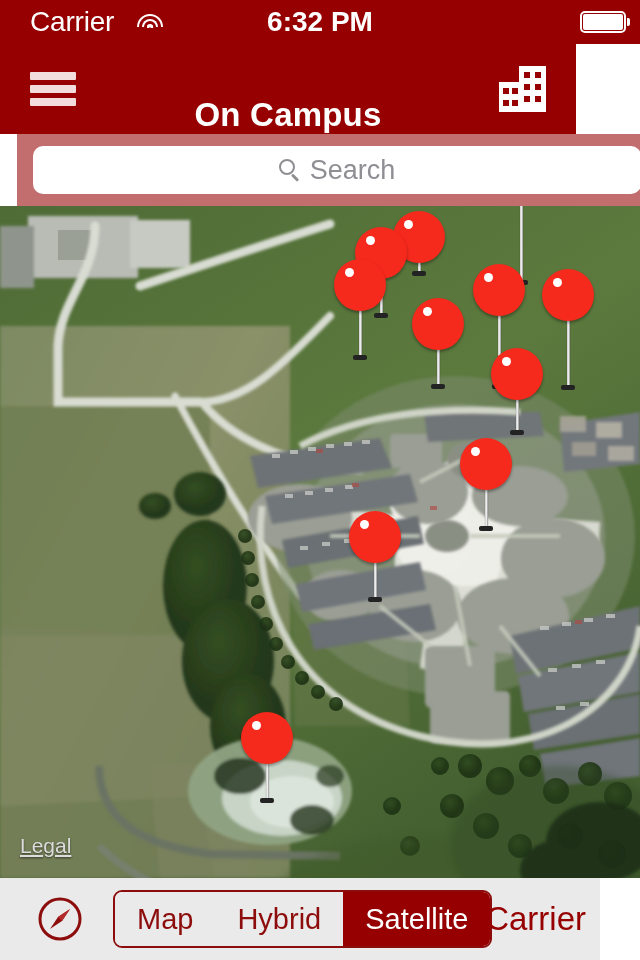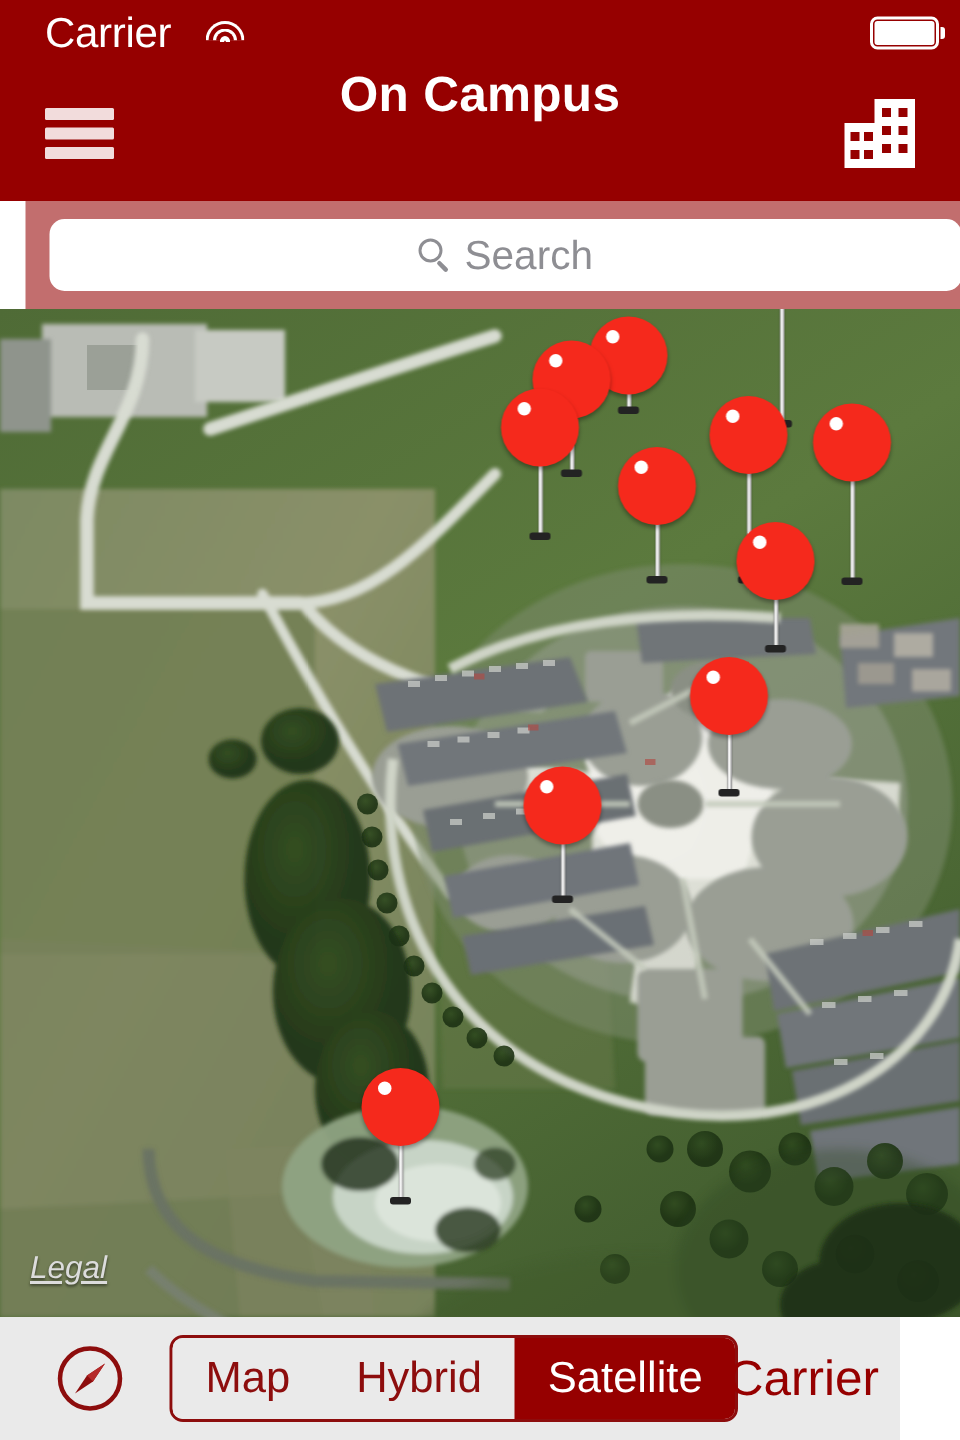--- a/index.html
+++ b/index.html
@@ -30,22 +30,22 @@
     font-size:28px; font-weight:700; color:#fff; letter-spacing:0px;
   }
   .sb-right { position:absolute; right:14px; display:flex; align-items:center; }
   .battery { position:relative; width:46px; height:22px; }
   .battery .shell { position:absolute; inset:0; border:2px solid #fff; border-radius:5px; }
   .battery .fill { position:absolute; left:3px; top:3px; right:3px; bottom:3px; background:#fff; border-radius:2px; }
   .battery .nub { position:absolute; right:-4px; top:7px; width:3px; height:8px; background:#fff; border-radius:0 2px 2px 0; }
 
   
   .navbar {
-    position:absolute; top:44px; left:0; width:640px; height:90px;
-    background:#960000; display:flex; align-items:flex-start; justify-content:center;
+    position:absolute; top:44px; left:0; width:576px; height:90px;
+    background:#960000; display:flex; align-items:flex-end; justify-content:center;
   }
   .nav-title { font-size:33px; font-weight:700; color:#fff; letter-spacing:0.2px; }
   .hamburger {
     position:absolute; left:30px; top:50%; transform:translateY(-50%);
     width:46px; height:34px; display:flex; flex-direction:column; justify-content:space-between;
     cursor:pointer;
   }
   .hamburger span { display:block; width:46px; height:8px; background:#f2dcdc; border-radius:1px; }
   .bldg-btn {
     position:absolute; right:26px; top:50%; transform:translateY(-50%);
@@ -73,21 +73,21 @@
   
   .map {
     position:absolute; top:206px; left:0; width:640px; height:672px;
     overflow:hidden;
     background:#5f7a4a;
   }
   .map-img { position:absolute; inset:0; width:100%; height:100%; }
   .legal {
     position:absolute; left:20px; bottom:20px;
     font-size:21px; color:#dcdcdc; text-decoration:underline;
-    text-shadow:0 1px 2px rgba(0,0,0,.55); cursor:pointer;font-style:italic;
+    text-shadow:0 1px 2px rgba(0,0,0,.55); cursor:pointer;
   }
   .pin { position:absolute; width:0; height:0; }
   .pin .stem {
     position:absolute; left:-1.5px; bottom:0; width:3px;
     background:linear-gradient(to right,#b9b9b9,#ffffff 40%,#8f8f8f);
     box-shadow:0 0 1px rgba(0,0,0,.5);
   }
   .pin .base {
     position:absolute; left:-7px; bottom:-2px; width:14px; height:5px;
     background:#232323; border-radius:2px;
@@ -131,20 +131,21 @@
 
   <div class="statusbar">
     <div class="sb-left">
       <span class="sb-carrier">Carrier</span>
       <span class="wifi">
         <i class="a"></i>
           <i class="b"></i>
           <i class="c"></i>
       </span>
     </div>
+    <div class="sb-time">6:32 PM</div>
     <div class="sb-right">
       <span class="battery">
         <span class="shell"></span>
           <span class="fill"></span>
           <span class="nub"></span>
       </span>
     </div>
   </div>
 
   <div class="navbar">

